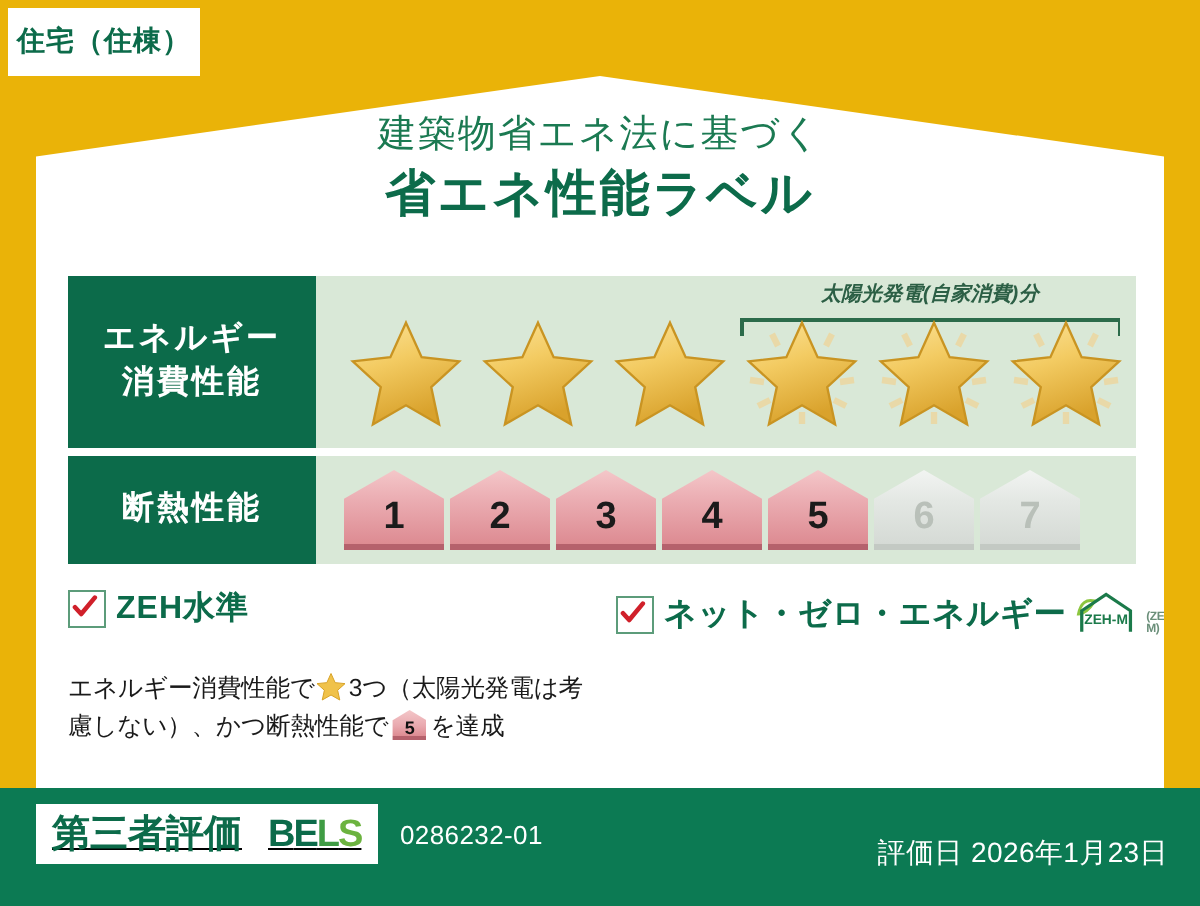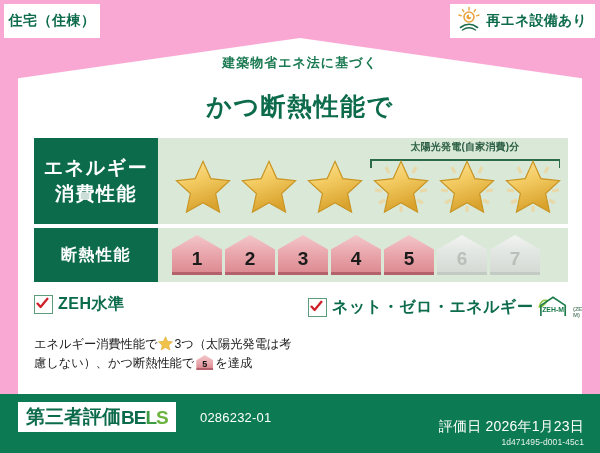--- a/index.html
+++ b/index.html
@@ -6,21 +6,21 @@
   body{
     width:600px;height:453px;
     font-family:"Liberation Sans","DejaVu Sans",sans-serif;
     background:#0a7a52;
     overflow:hidden;
     position:relative;
   }
   
   #label-root{
     position:absolute;inset:0;
-    background:#f9a8d4;
+    background:#eab308;
   }
   
   .tag-box{
     position:absolute;
     background:#ffffff;
     display:flex;align-items:center;justify-content:center;
     box-sizing:border-box;
   }
   #building-type-tag{
     left:4px;top:4px;width:96px;height:34px;
@@ -39,37 +39,37 @@
     position:absolute;
     left:18px;top:38px;width:564px;height:356px;
     background:#ffffff;
     clip-path:polygon(0% 11.3%, 50% 0%, 100% 11.3%, 100% 100%, 0% 100%);
   }
   
   #title-block{
     position:absolute;left:0;right:0;top:16px;text-align:center;
   }
   #subtitle{
-    font-size:13px;font-weight:bold;color:#1b7a52;letter-spacing:1px;
-    margin-bottom:18px;
+    font-size:19px;font-weight:normal;color:#1b7a52;letter-spacing:1px;
+    margin-bottom:0;
   }
   #main-title{
     font-size:25px;font-weight:bold;color:#0c6b4a;letter-spacing:1.5px;
   }
   
   .metric-row{
     position:absolute;left:16px;right:14px;display:flex;align-items:stretch;
   }
   #row-energy{top:100px;height:86px;}
   #row-insulation{top:190px;height:54px;}
   .metric-label{
     width:124px;flex:0 0 124px;
     background:#0c6b4a;color:#fff;
     display:flex;flex-direction:column;align-items:center;justify-content:center;
-    font-size:19px;font-weight:bold;letter-spacing:1.5px;line-height:1.35;
+    font-size:16px;font-weight:bold;letter-spacing:1.5px;line-height:1.35;
   }
   #row-insulation .metric-label{font-size:16px;align-items:center;}
   .metric-body{
     flex:1;background:#d9e8d7;position:relative;
     display:flex;align-items:center;
   }
   
   #star-strip{
     display:flex;align-items:center;gap:4px;padding-left:14px;
     position:relative;top:6px;
@@ -78,20 +78,21 @@
   .star{
     position:absolute;left:50%;top:50%;transform:translate(-50%,-50%);
     width:56px;height:56px;
   }
   .spark{position:absolute;left:50%;top:50%;transform:translate(-50%,-50%);
     width:64px;height:64px;}
   
   #solar-bracket{
     position:absolute;left:212px;right:8px;top:2px;height:26px;
     pointer-events:none;
+    font-style:italic;
   }
   #solar-bracket .line{
     position:absolute;left:0;right:0;top:19px;height:1.5px;background:#2c6b4a;
   }
   #solar-bracket .tickL,#solar-bracket .tickR{
     position:absolute;top:19px;width:1.5px;height:9px;background:#2c6b4a;
   }
   #solar-bracket .tickL{left:0;}
   #solar-bracket .tickR{right:0;}
   #solar-caption{
@@ -165,21 +166,21 @@
   }
   #zehm-logo .sub{
     font-size:6px;color:#6b8f7a;font-weight:bold;letter-spacing:-.2px;padding-bottom:2px;
   }
   
   #footer{
     position:absolute;left:0;right:0;bottom:0;height:59px;background:#0c7a53;
   }
   #bels-box{
     position:absolute;left:18px;top:8px;height:30px;background:#fff;
-    display:flex;align-items:center;padding:0 8px;gap:0;
+    display:flex;align-items:center;padding:0 8px;gap:13px;text-decoration:underline;
   }
   #bels-jp{font-size:19px;font-weight:bold;color:#0c6b4a;letter-spacing:0px;}
   #bels-mark{font-size:19px;font-weight:bold;letter-spacing:-1px;line-height:1;}
   #bels-mark .b{color:#0c6b4a;}
   #bels-mark .e{color:#0c6b4a;}
   #bels-mark .l{color:#3f9c44;}
   #bels-mark .s{color:#6cb33f;}
   #bels-number{
     position:absolute;left:200px;top:16px;
     font-size:13px;color:#ffffff;letter-spacing:.2px;
@@ -192,44 +193,26 @@
 </style>
 </head>
 <body>
 
 <div id="label-root">
 
   <div class="tag-box" id="building-type-tag">
     <span class="t">住宅（住棟）</span>
   </div>
 
-  <div class="tag-box" id="renewable-tag">
-    <span>
-      <svg width="26" height="26" viewBox="0 0 26 26">
-        <g stroke="#e8a33d" stroke-width="1.4" stroke-linecap="round">
-          <line x1="13" y1="1.5" x2="13" y2="4"></line>
-          <line x1="6.5" y1="3.5" x2="7.8" y2="5.6"></line>
-          <line x1="19.5" y1="3.5" x2="18.2" y2="5.6"></line>
-          <line x1="3" y1="9" x2="5.4" y2="9.8"></line>
-          <line x1="23" y1="9" x2="20.6" y2="9.8"></line>
-        </g>
-        <circle cx="13" cy="11" r="5" fill="none" stroke="#e8a33d" stroke-width="1.6"></circle>
-        <path d="M13 8.6 A2.4 2.4 0 1 0 15.2 11 L13 11 Z" fill="#e8a33d"></path>
-        <path d="M4.5 21.5 Q13 15 21.5 21.5" fill="none" stroke="#1d6b4a" stroke-width="1.6" stroke-linecap="round"></path>
-        <path d="M6.5 24 Q13 19.5 19.5 24" fill="none" stroke="#1d6b4a" stroke-width="1.4" stroke-linecap="round"></path>
-      </svg>
-    </span>
-    <span class="t">再エネ設備あり</span>
-  </div>
 
   <div id="white-card">
 
     <div id="title-block">
       <div id="subtitle">建築物省エネ法に基づく</div>
-      <div id="main-title">かつ断熱性能で</div>
+      <div id="main-title">省エネ性能ラベル</div>
     </div>
 
     <div class="metric-row" id="row-energy">
       <div class="metric-label">
         <span>エネルギー</span>
         <span>消費性能</span>
       </div>
       <div class="metric-body">
 
         <div id="solar-bracket">
@@ -433,17 +416,16 @@
       <span id="bels-mark">
         <span class="b">B</span><span class="e">E</span><span class="l">L</span><span class="s">S</span>
       </span>
     </div>
     <div id="bels-number">0286232-01</div>
     <div id="eval-block">
       <div id="eval-date">
         <span>評価日</span>
         <span>2026年1月23日</span>
       </div>
-      <div id="eval-id">1d471495-d001-45c1</div>
     </div>
   </div>
 
 </div>
 
 </body></html>

